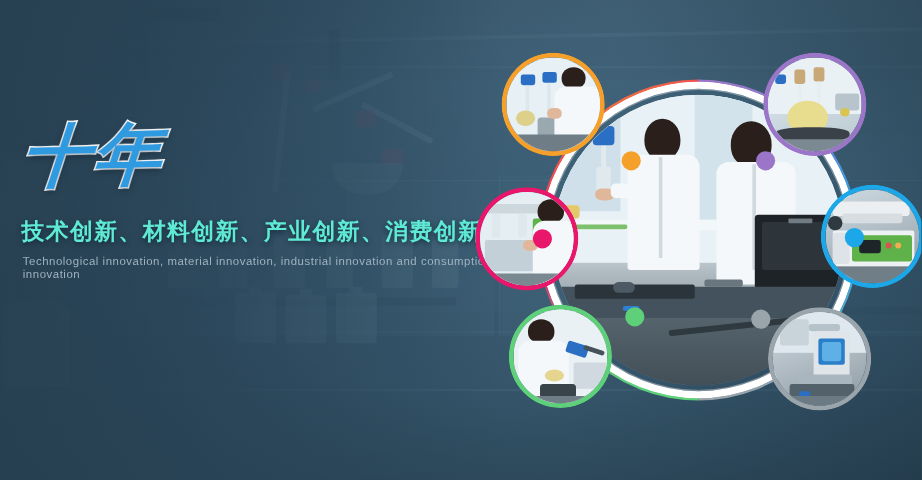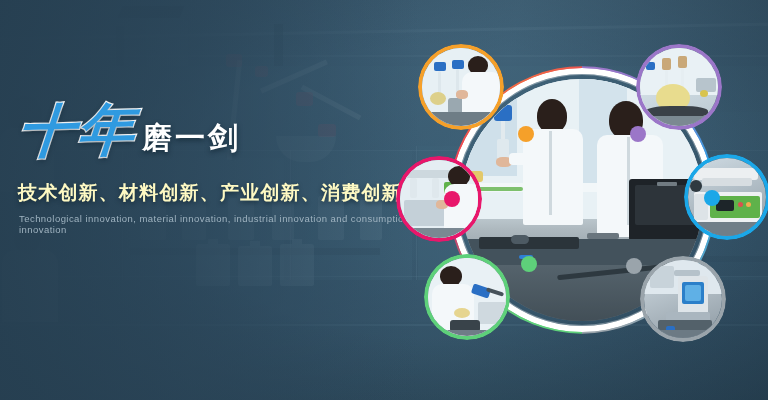--- a/index.html
+++ b/index.html
@@ -95,21 +95,21 @@
     line-height:34px;padding-bottom:3px;
     text-shadow:0 2px 5px rgba(8,26,38,.65);
   }
   .line2{
     margin-top:2px;padding-left:110px;
     font-size:26px;font-weight:700;color:#ffffff;letter-spacing:2.5px;
     text-shadow:0 2px 5px rgba(8,26,38,.65);
   }
   .line3{
     margin-top:22px;padding-left:4px;
-    font-size:19px;font-weight:700;color:#fef9c3;letter-spacing:1.2px;
+    font-size:19px;font-weight:700;color:#5eead4;letter-spacing:1.2px;
     text-shadow:0 2px 4px rgba(8,26,38,.6);
   }
   .line4{
     margin-top:7px;padding-left:5px;
     font-size:9.5px;font-weight:400;color:#9fb3c0;letter-spacing:.45px;
   }
 
   
   .cluster{position:absolute;left:396px;top:26px;width:372px;height:348px;}
   .cluster svg{position:absolute;left:0;top:0;overflow:visible;}
@@ -207,21 +207,20 @@
     <div class="bg-floor"></div>
     <div class="bg-floor-line"></div>
     <div class="bg-wash"></div>
     <div class="bg-vig"></div>
     <div class="bg-leftfade"></div>
   </div>
 
   <div class="copy">
     <div class="line1">
       <span class="shinian">十年</span>
-      <span class="moyijian">磨一剑</span>
     </div>
     <div class="line3">技术创新、材料创新、产业创新、消费创新</div>
     <div class="line4">Technological innovation, material innovation, industrial innovation and consumption innovation</div>
   </div>
 
   <div class="cluster">
 
     <svg width="372" height="348">
       <defs>
         <linearGradient id="gL" x1="0" y1="0" x2="0.3" y2="1">

